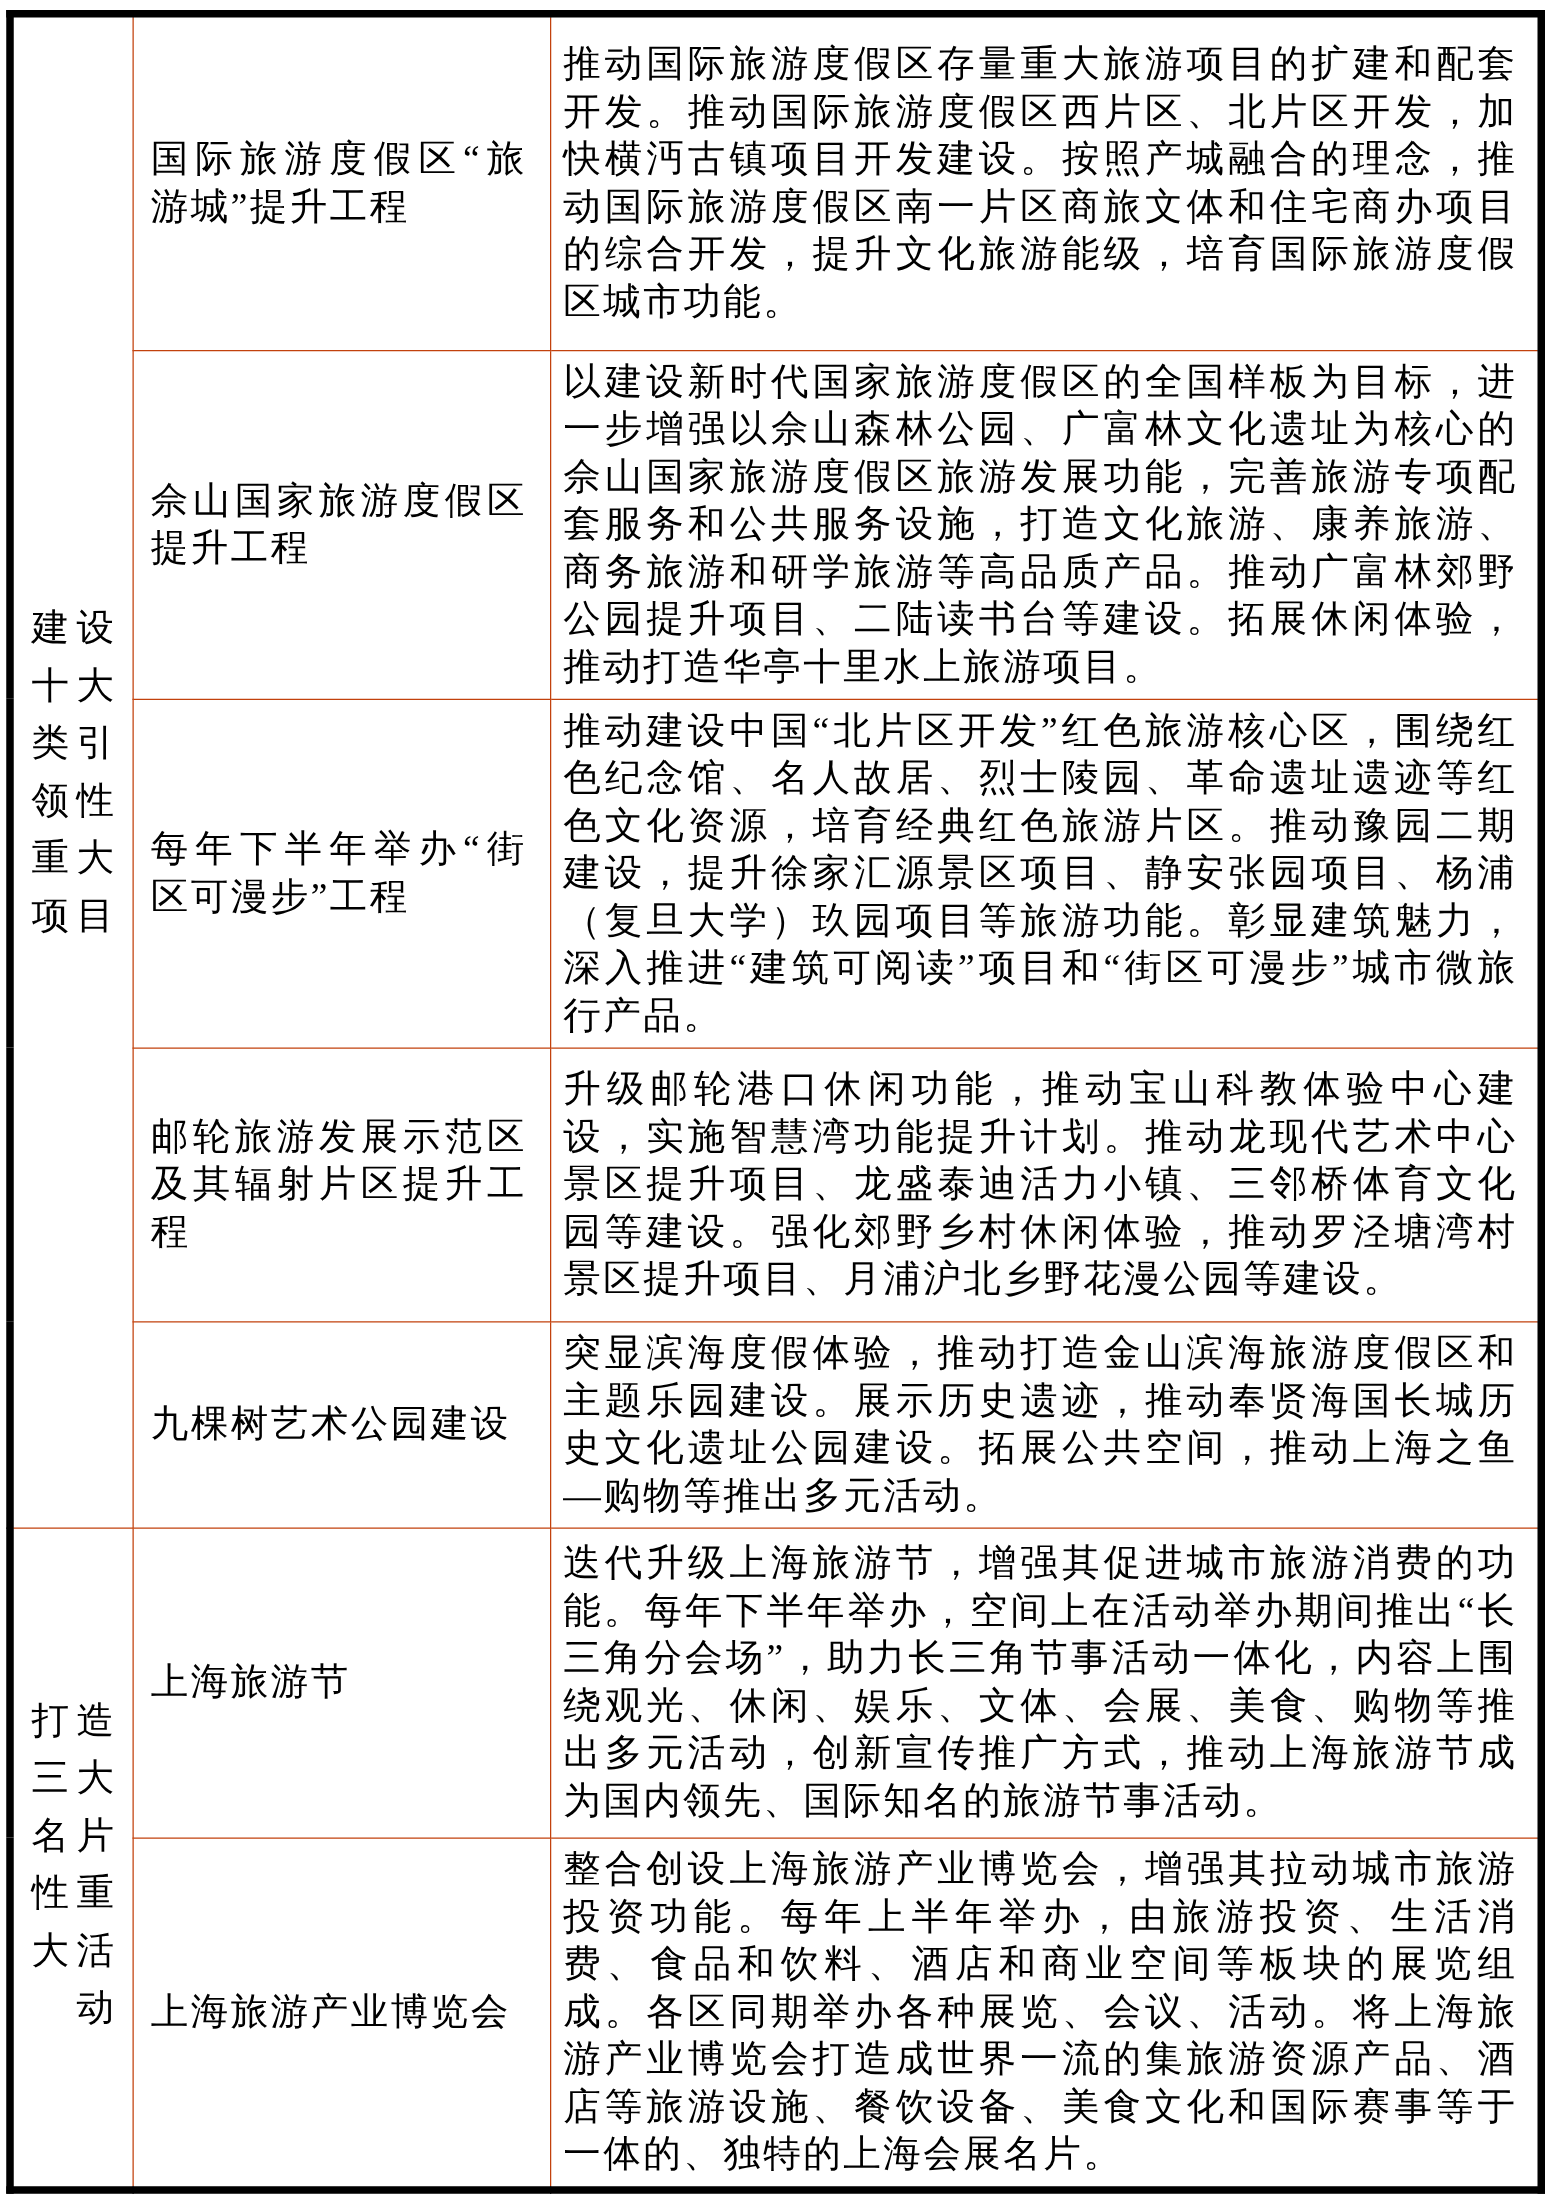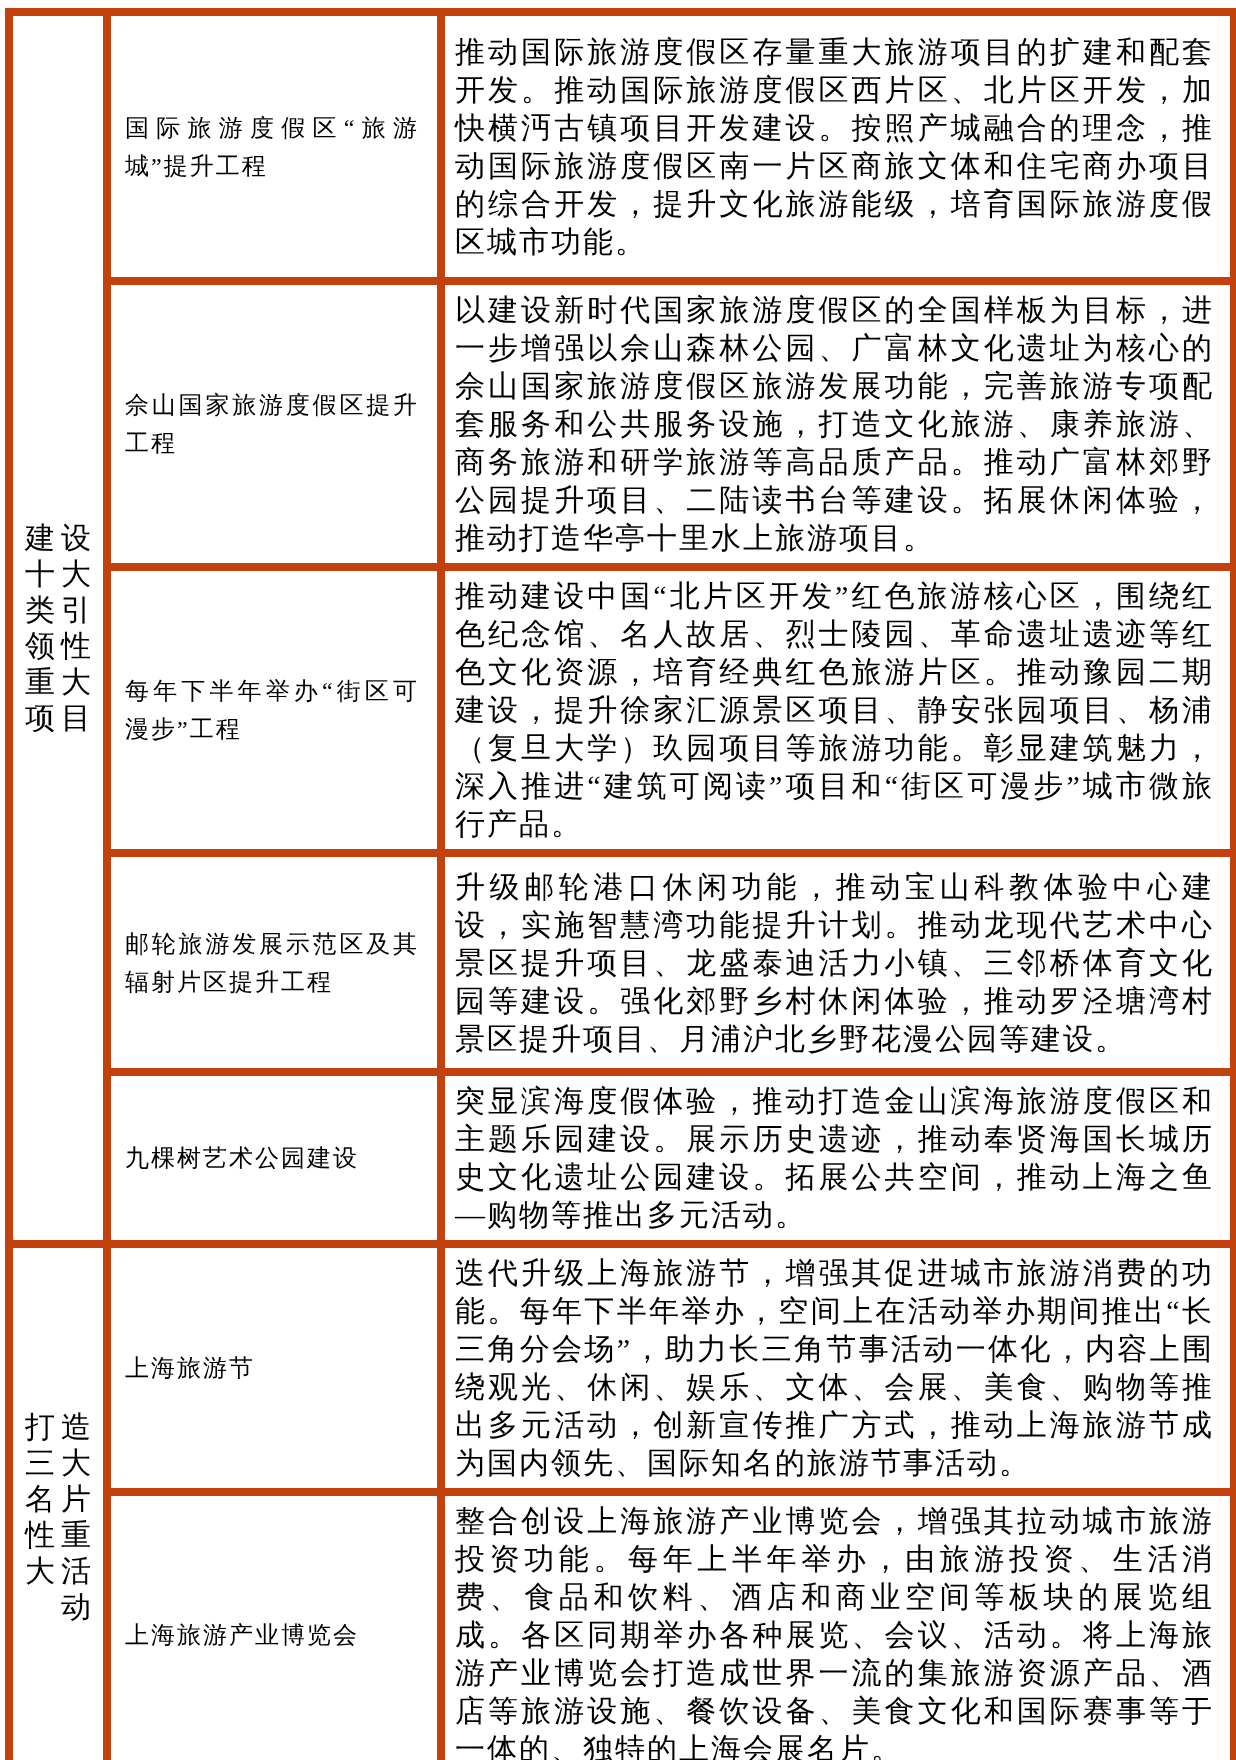--- a/index.html
+++ b/index.html
@@ -17,51 +17,51 @@
     position: relative;
   }
   table.doc-table {
     border-collapse: collapse;
     table-layout: fixed;
     width: 1225px;
     margin: 8px 0 0 5px;
     border: 6px solid #000;
   }
   table.doc-table td {
-    border: 8px solid #c2410c;
+    border: 1px solid #c2410c;
     vertical-align: middle;
     overflow: hidden;
   }
   
   tr.r1 { height: 269px; }
   tr.r2 { height: 277px; }
   tr.r3 { height: 275px; }
   tr.r4 { height: 219px; }
   tr.r5 { height: 164px; }
   tr.r6 { height: 248px; }
   tr.r7 { height: 280px; }
 
   td.cat-cell {
     text-align: center;
   }
   .cat-text {
     width: 66px;
     margin: 0 auto;
     font-size: 30px;
-    line-height: 36px;
+    line-height: 46px;
     text-align: justify;
     text-justify: inter-character;
     word-break: break-all;
   }
   .cat-last-justify { text-align-last: justify; }
   .cat-last-right   { text-align-last: right; margin-top: 12px; }
 
   td.name-cell {
     padding: 0 18px 0 14px;
-    font-size: 24px;
+    font-size: 30px;
     line-height: 38px;
     letter-spacing: 2px;
     text-align: justify;
     text-justify: inter-character;
   }
   td.desc-cell {
     padding: 6px 16px 6px 10px;
     font-size: 30px;
     line-height: 38px;
     letter-spacing: 2px;

